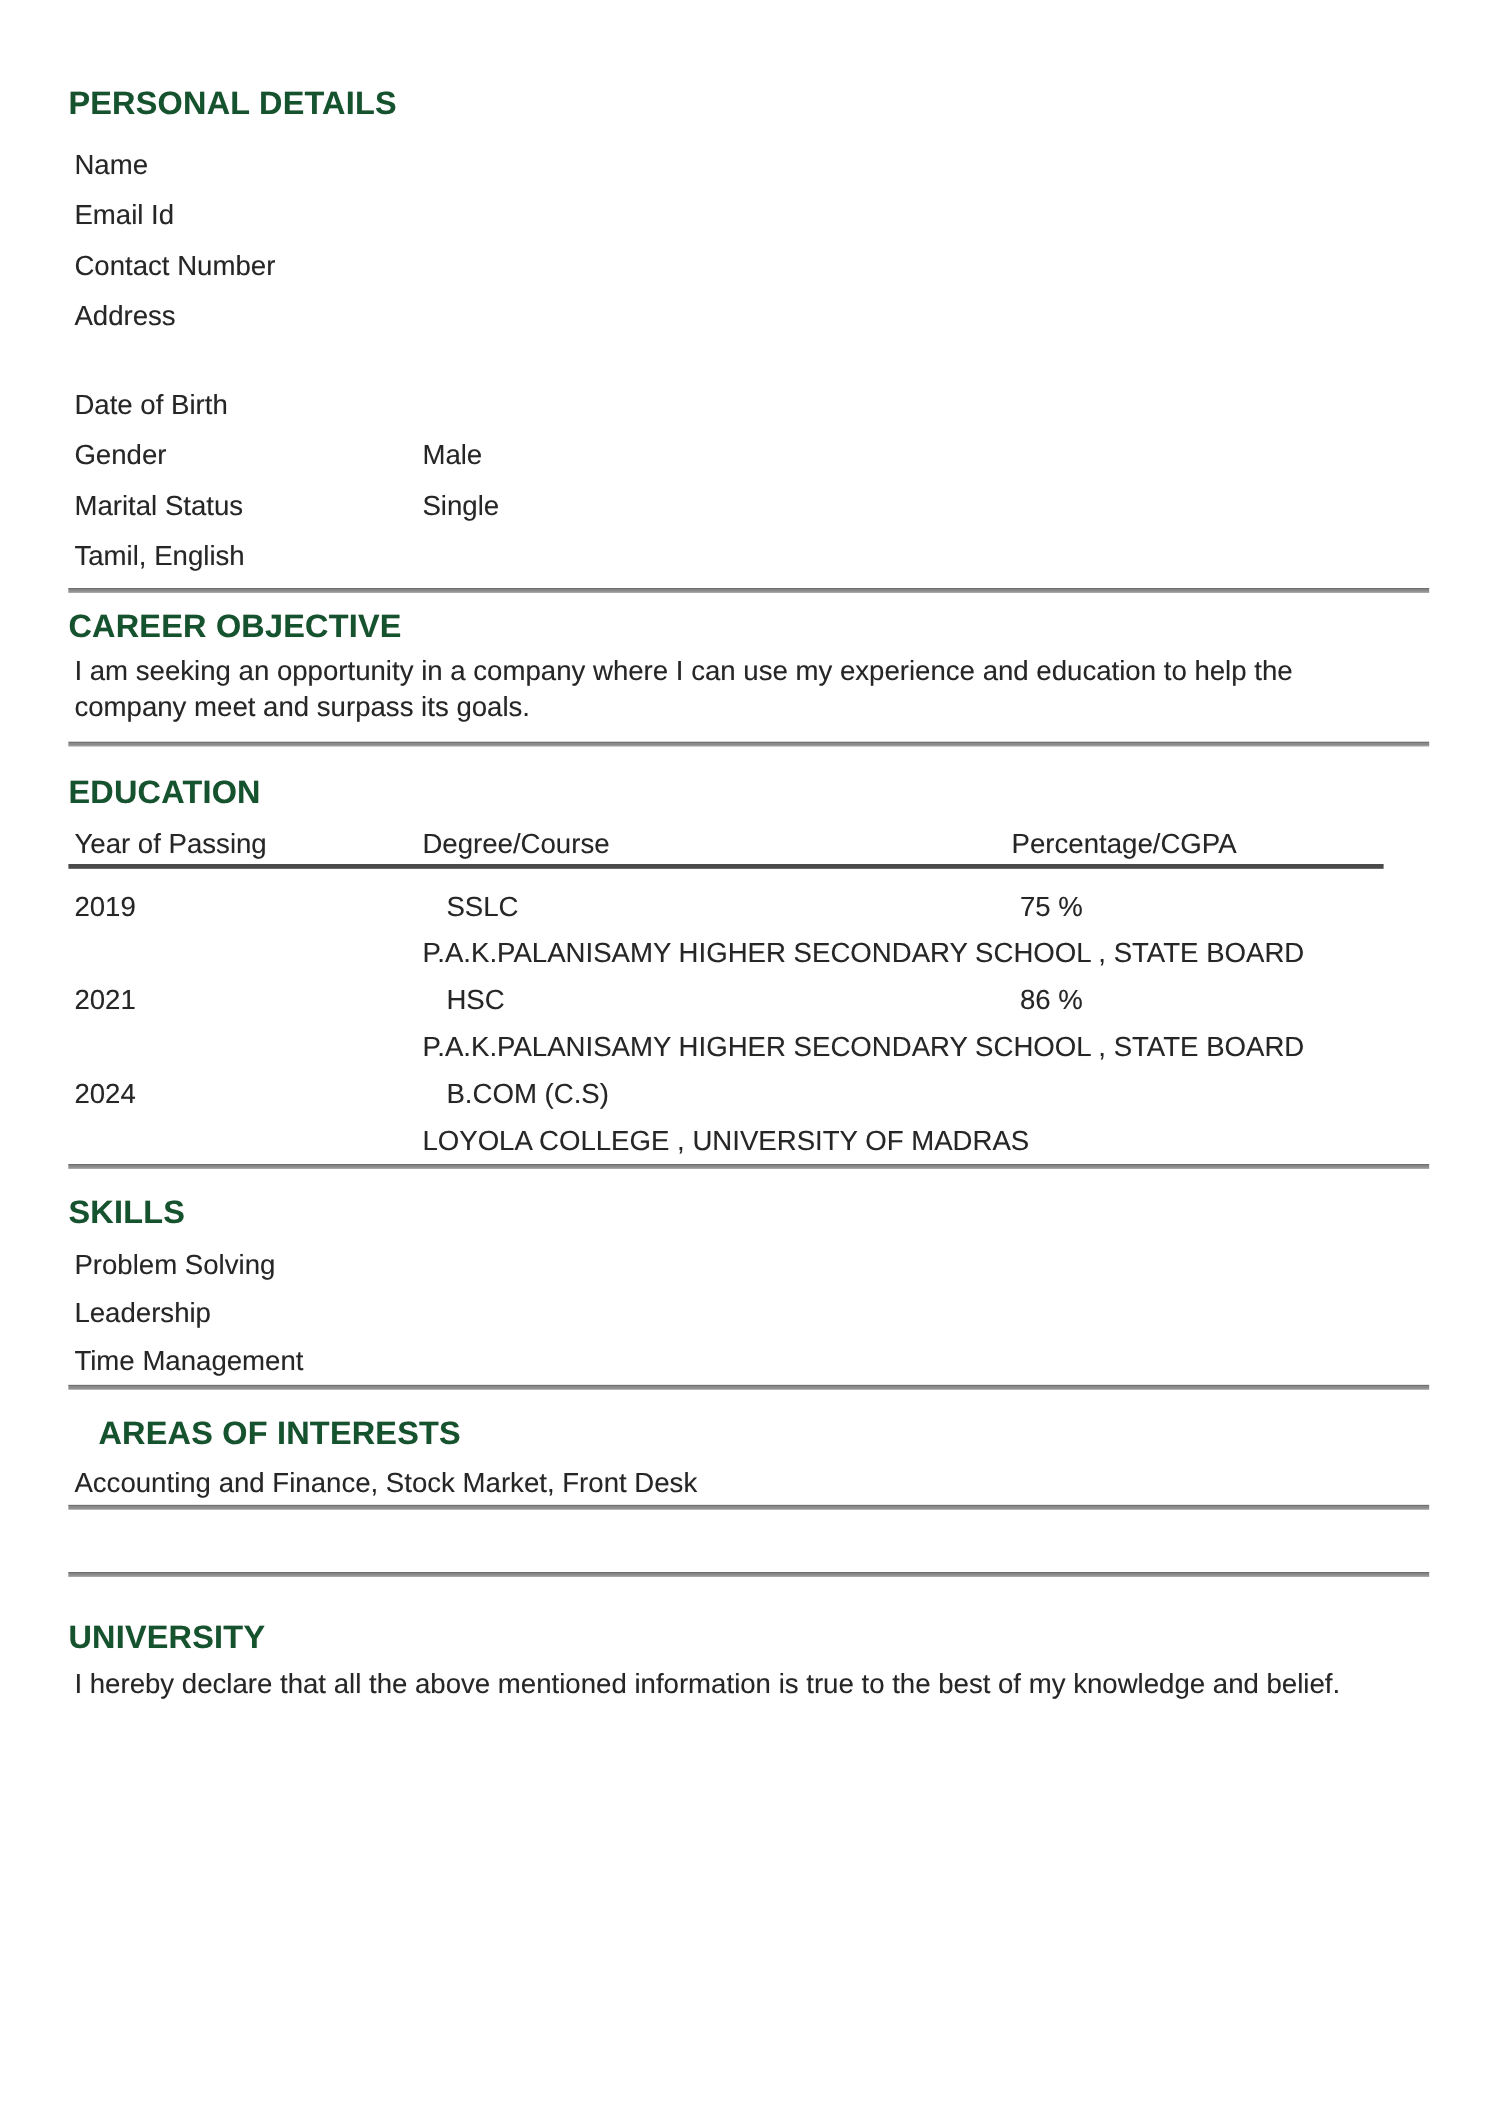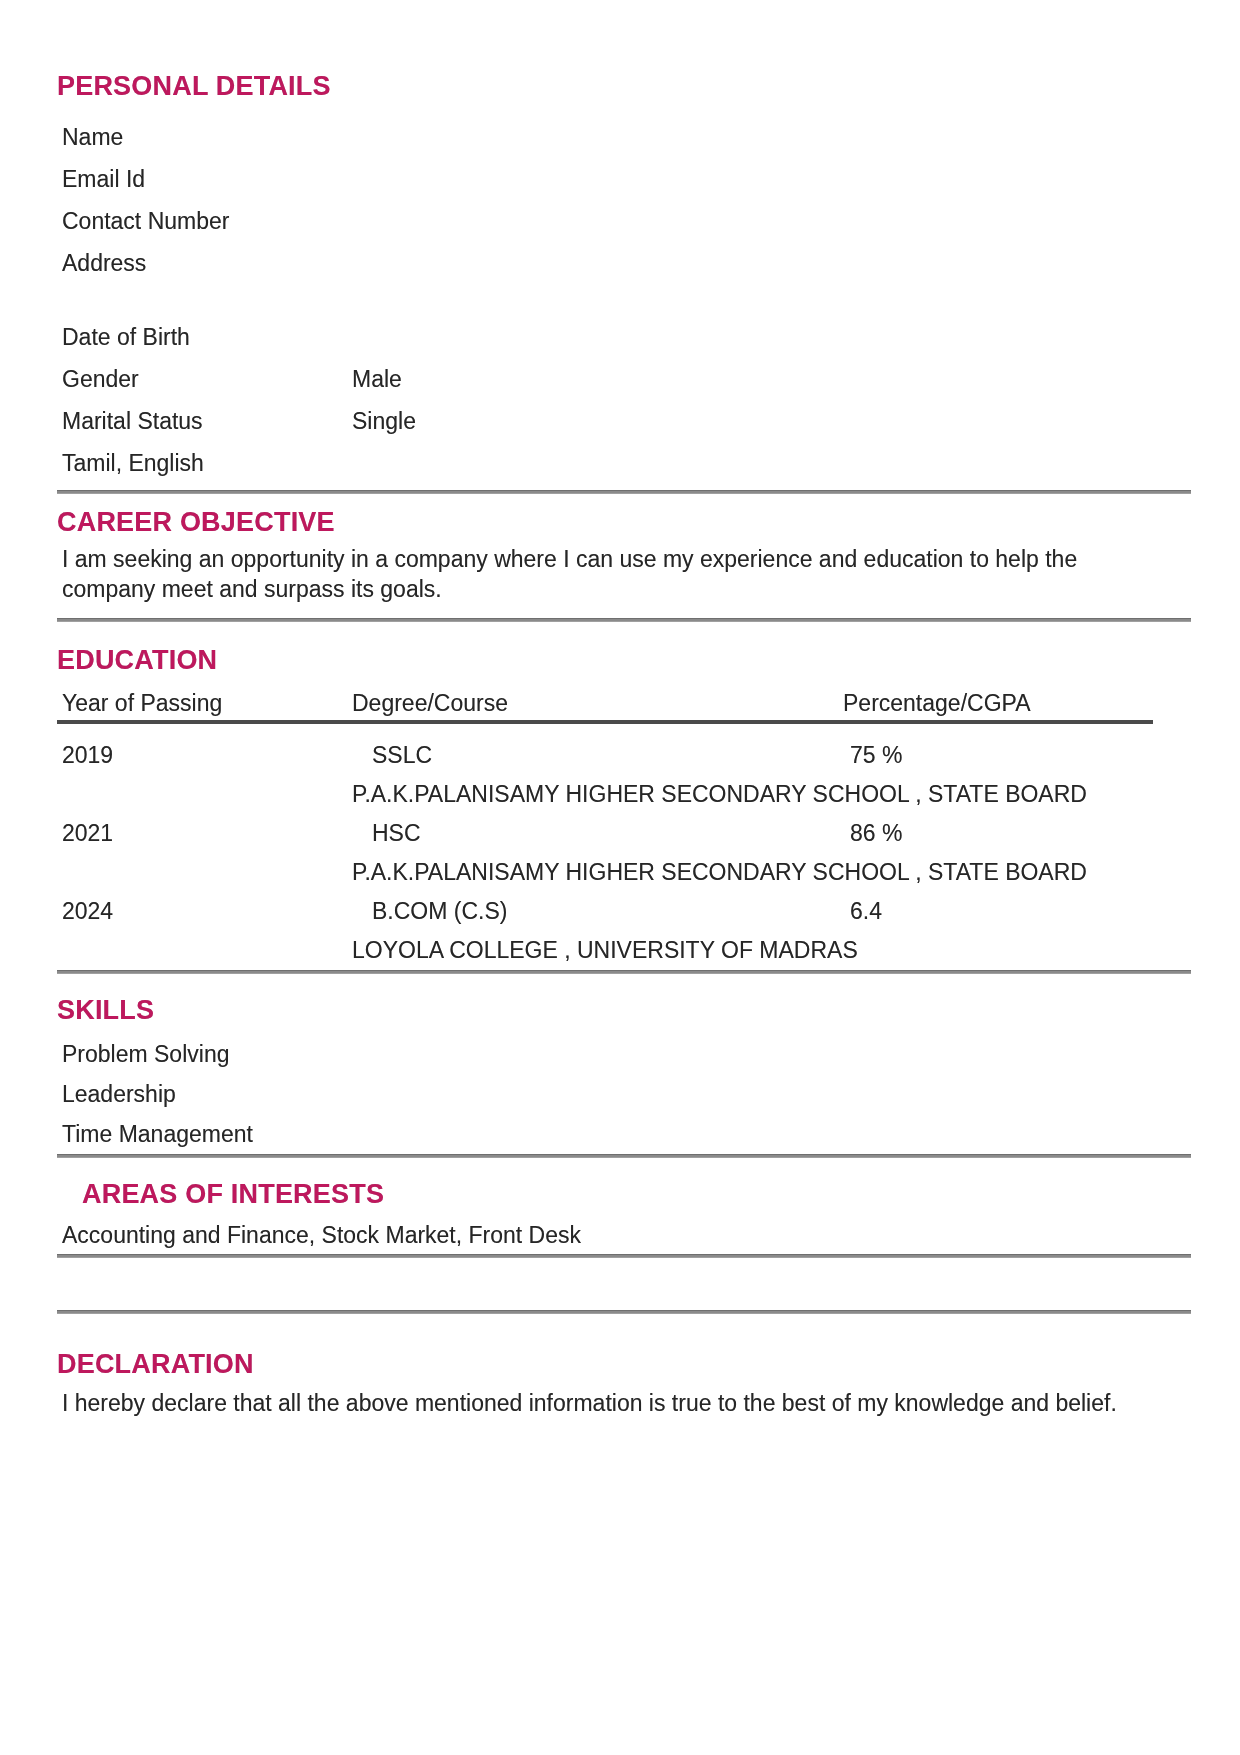--- a/index.html
+++ b/index.html
@@ -19,21 +19,21 @@
     color: #262626;
     font-size: 23px;
     text-shadow: 0 0 0.6px rgba(45,45,45,0.35);
     overflow: hidden;
   }
   h2.sec-title {
     margin: 0;
     font-size: 27px;
     line-height: 32px;
     font-weight: 700;
-    color: #be185d;
+    color: #14532d;
     letter-spacing: 0.2px;
   }
   
   .pd-fields { margin-top: 14px; }
   .pd-fields.second { margin-top: 32px; }
   .pd-row {
     display: flex;
     height: 42px;
     line-height: 42px;
     padding-left: 5px;
@@ -192,21 +192,20 @@
       <div class="edu-row">
         <span class="edu-col-year">2021</span>
         <span class="edu-col-degree">HSC</span>
         <span class="edu-col-score">86 %</span>
       </div>
       <div class="edu-inst-row">P.A.K.PALANISAMY HIGHER SECONDARY SCHOOL , STATE BOARD</div>
 
       <div class="edu-row">
         <span class="edu-col-year">2024</span>
         <span class="edu-col-degree">B.COM (C.S)</span>
-        <span class="edu-col-score">6.4</span>
       </div>
       <div class="edu-inst-row">LOYOLA COLLEGE , UNIVERSITY OF MADRAS</div>
     </div>
   </section>
 
   <div class="rule r4"></div>
 
   <section>
     <h2 class="sec-title skills">SKILLS</h2>
     <div class="skills-list">
@@ -221,17 +220,17 @@
   <section>
     <h2 class="sec-title interests">AREAS OF INTERESTS</h2>
     <p class="interests-text">Accounting and Finance, Stock Market, Front Desk</p>
   </section>
 
   <div class="rule r6"></div>
 
   <div class="rule r7"></div>
 
   <section>
-    <h2 class="sec-title declaration">DECLARATION</h2>
+    <h2 class="sec-title declaration">UNIVERSITY</h2>
     <p class="declaration-text">I hereby declare that all the above mentioned information is true to the best of my knowledge and belief.</p>
   </section>
 
 </div>
 
 </body></html>

